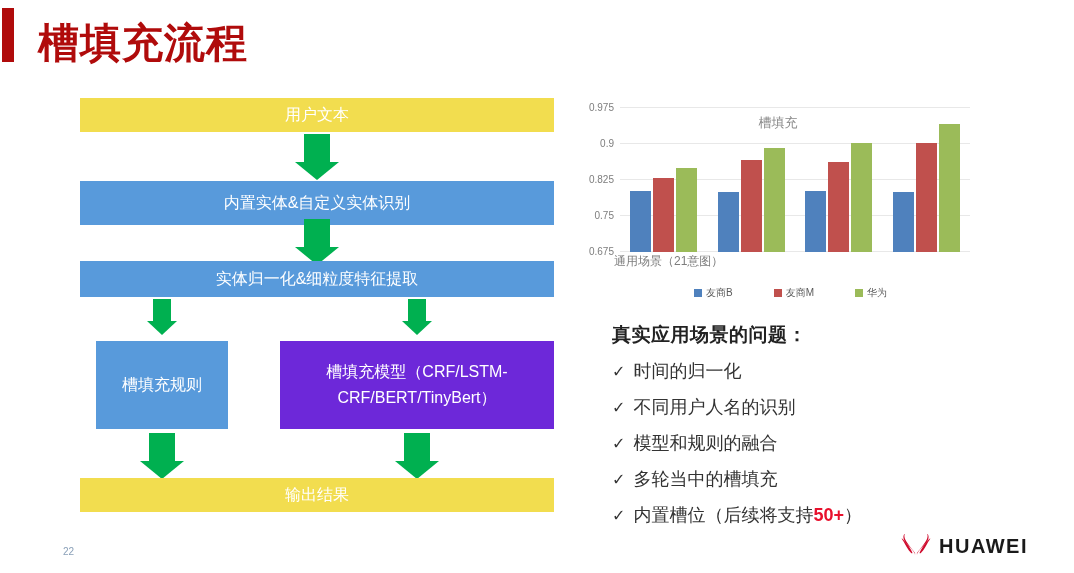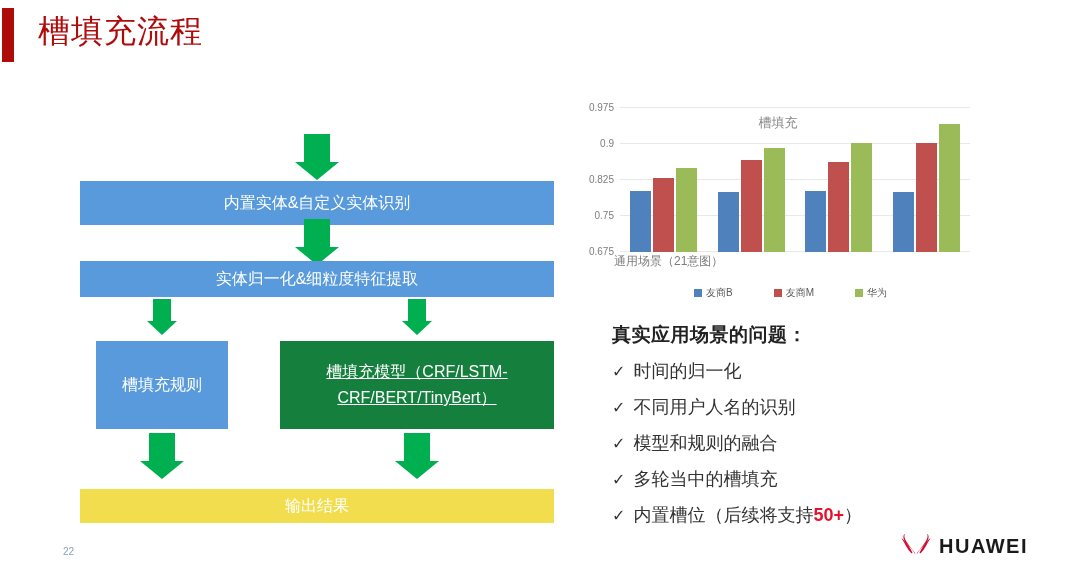--- a/index.html
+++ b/index.html
@@ -13,22 +13,22 @@
     -webkit-font-smoothing:antialiased;
   }
   .slide{position:absolute;inset:0;}
 
   
   #title-accent-bar{
     position:absolute;left:2px;top:8px;width:12px;height:54px;
     background:#b00b0b;
   }
   #slide-title{
-    position:absolute;left:38px;top:8px;
-    font-size:32px;font-weight:normal;color:#b00b0b;
+    position:absolute;left:38px;top:20px;
+    font-size:41px;font-weight:bold;color:#b00b0b;
     letter-spacing:1px;line-height:46px;
     white-space:nowrap;
   }
 
   
   #flowchart{position:absolute;left:0;top:0;width:570px;height:573px;}
   .fc-box{
     position:absolute;
     display:flex;align-items:center;justify-content:center;
     text-align:center;color:#ffffff;
@@ -36,21 +36,21 @@
     box-sizing:border-box;padding:2px 6px;
   }
   .fc-box.yellow{background:#f2dd4f;}
   .fc-box.blue{background:#589adb;}
 
   #fc-box-user-text   {left:80px;  top:98px;  width:474px; height:34px;}
   #fc-box-entity-rec  {left:80px;  top:181px; width:474px; height:44px;}
   #fc-box-normalize   {left:80px;  top:261px; width:474px; height:36px;}
   #fc-box-rules       {left:96px;  top:341px; width:132px; height:88px;}
   #fc-box-model       {left:280px; top:341px; width:274px; height:88px;}
-  #fc-box-output      {left:80px;  top:478px; width:474px; height:34px;margin-top:11px;}
+  #fc-box-output      {left:80px;  top:478px; width:474px; height:34px;}
 
   #fc-box-model .fc-label{line-height:26px;font-size:16px;}
 
   
   .fc-arrow{position:absolute;}
   .fc-arrow .shaft{
     position:absolute;left:50%;transform:translateX(-50%);
     top:0;background:#00b050;
   }
   .fc-arrow .head{
@@ -138,20 +138,23 @@
 </head>
 <body>
 
 <div class="slide">
 
   <div id="title-accent-bar" style="background: rgb(176, 11, 11);"></div>
   <div id="slide-title" style="color: rgb(176, 11, 11);">槽填充流程</div>
 
   <div id="flowchart">
 
+    <div class="fc-box yellow" id="fc-box-user-text" style="background: rgb(242, 221, 79);">
+      <span class="fc-label">用户文本</span>
+    </div>
 
     <div class="fc-arrow arrow-big" id="fc-arrow-1">
       <span class="shaft" style="background: rgb(0, 176, 80);"></span>
         <span class="head" style="border-top-color: rgb(0, 176, 80);"></span>
     </div>
 
     <div class="fc-box blue" id="fc-box-entity-rec" style="background: rgb(88, 154, 219);">
       <span class="fc-label">内置实体&amp;自定义实体识别</span>
     </div>
 
@@ -170,21 +173,21 @@
     </div>
     <div class="fc-arrow arrow-sm" id="fc-arrow-4">
       <span class="shaft" style="background: rgb(0, 176, 80);"></span>
         <span class="head" style="border-top-color: rgb(0, 176, 80);"></span>
     </div>
 
     <div class="fc-box blue" id="fc-box-rules" style="background: rgb(88, 154, 219);">
       <span class="fc-label">槽填充规则</span>
     </div>
 
-    <div class="fc-box blue" id="fc-box-model" style="background: #15803d; text-decoration: underline;">
+    <div class="fc-box blue" id="fc-box-model" style="background: #6d28d9;">
       <span class="fc-label">槽填充模型（CRF/LSTM-CRF/BERT/TinyBert）</span>
     </div>
 
     <div class="fc-arrow arrow-big" id="fc-arrow-5">
       <span class="shaft" style="background: rgb(0, 176, 80);"></span>
         <span class="head" style="border-top-color: rgb(0, 176, 80);"></span>
     </div>
     <div class="fc-arrow arrow-big" id="fc-arrow-6">
       <span class="shaft" style="background: rgb(0, 176, 80);"></span>
         <span class="head" style="border-top-color: rgb(0, 176, 80);"></span>

